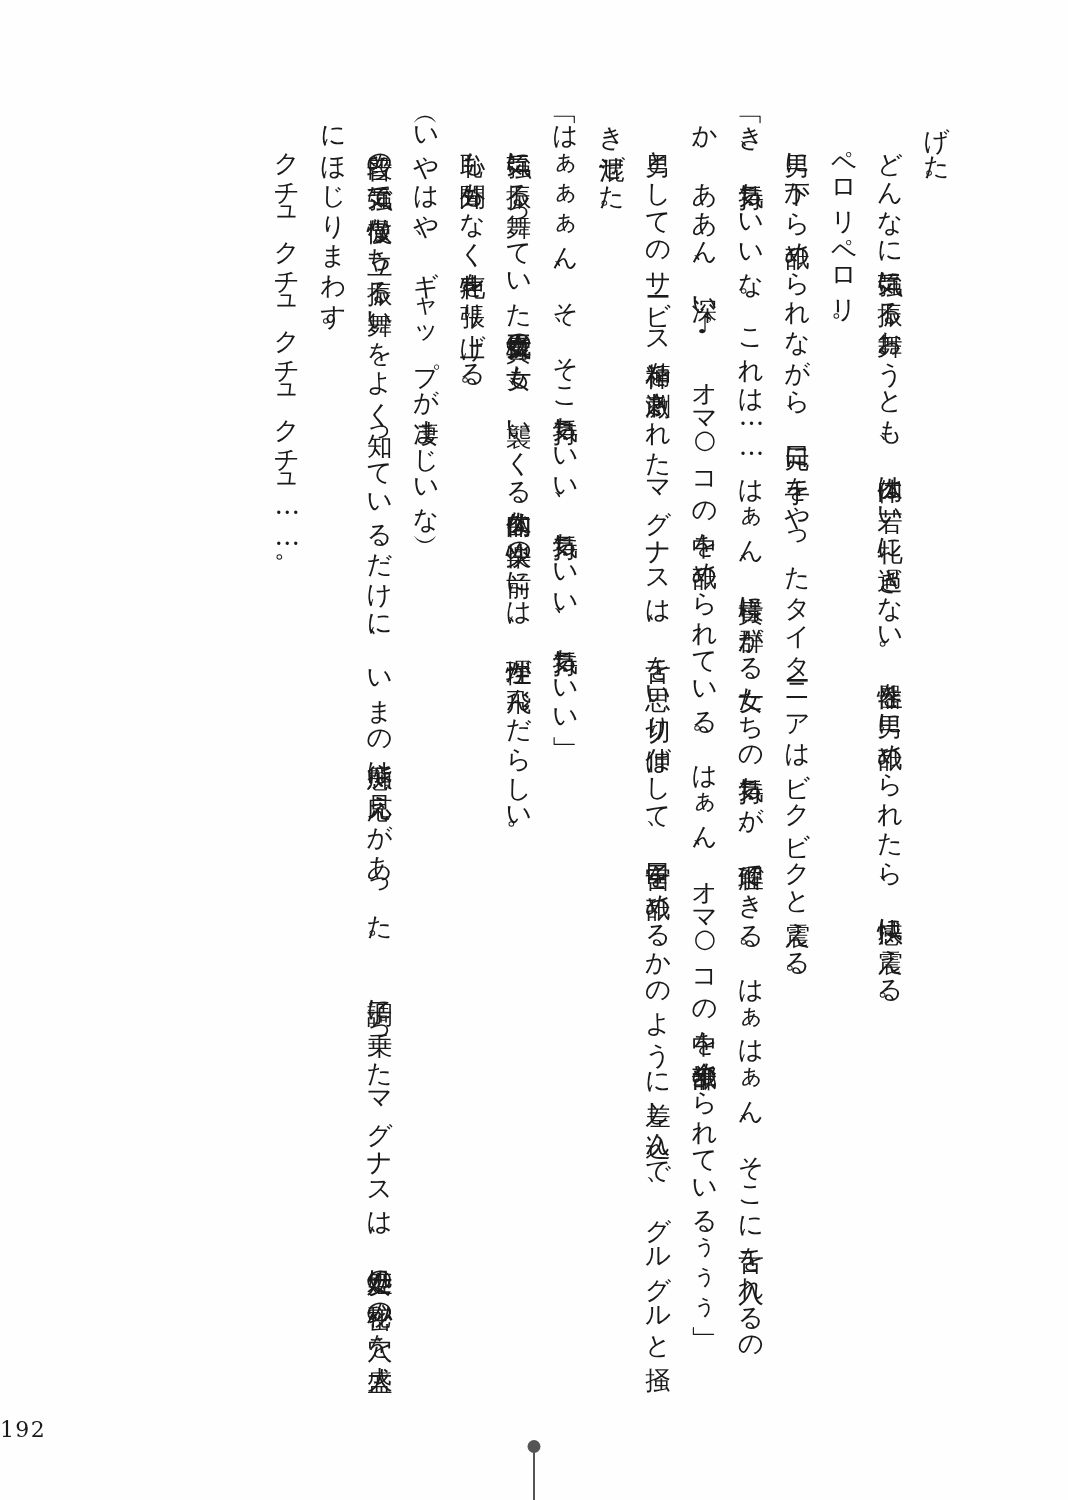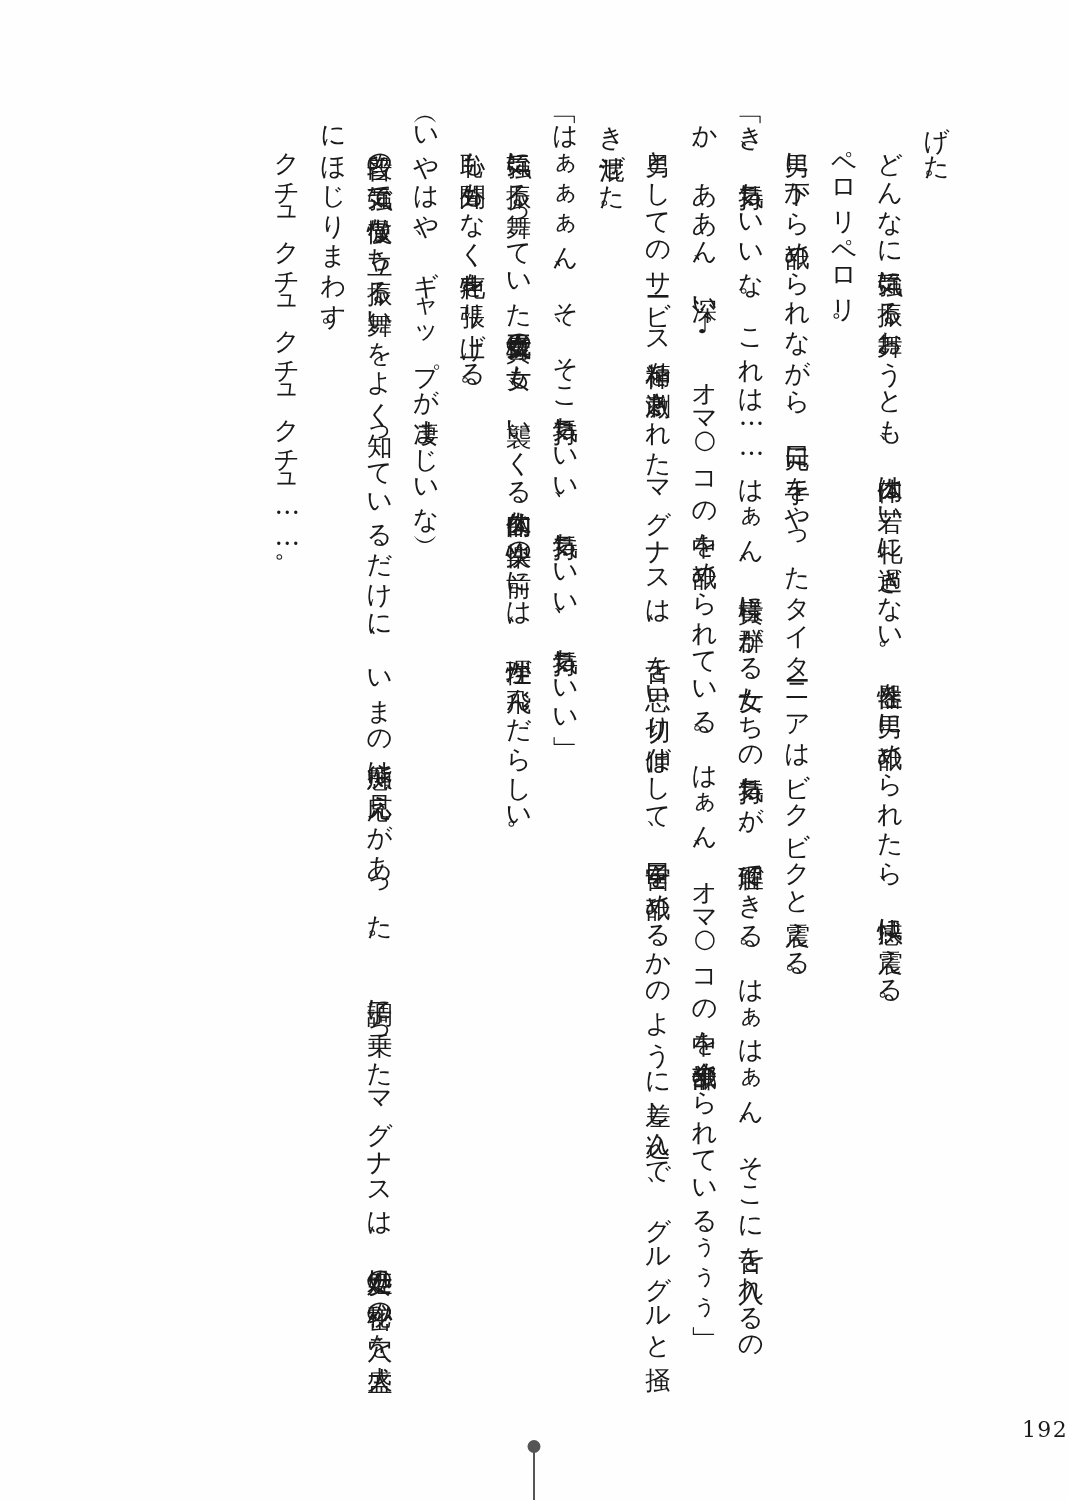--- a/index.html
+++ b/index.html
@@ -46,21 +46,21 @@
   }
   .para.noindent {
     text-indent: 0;
   }
 
   .page-number {
     position: absolute;
     left: 0;
     right: 0;
     bottom: 58px;
-    text-align: right;
+    text-align: left;
     font-size: 22px;
     font-family: "DejaVu Serif", "Liberation Serif", serif;
     letter-spacing: 0.06em;
     color: #1a1a1a;
   }
 
   .footer-mark {
     position: absolute;
     left: 50%;
     bottom: 0px;

